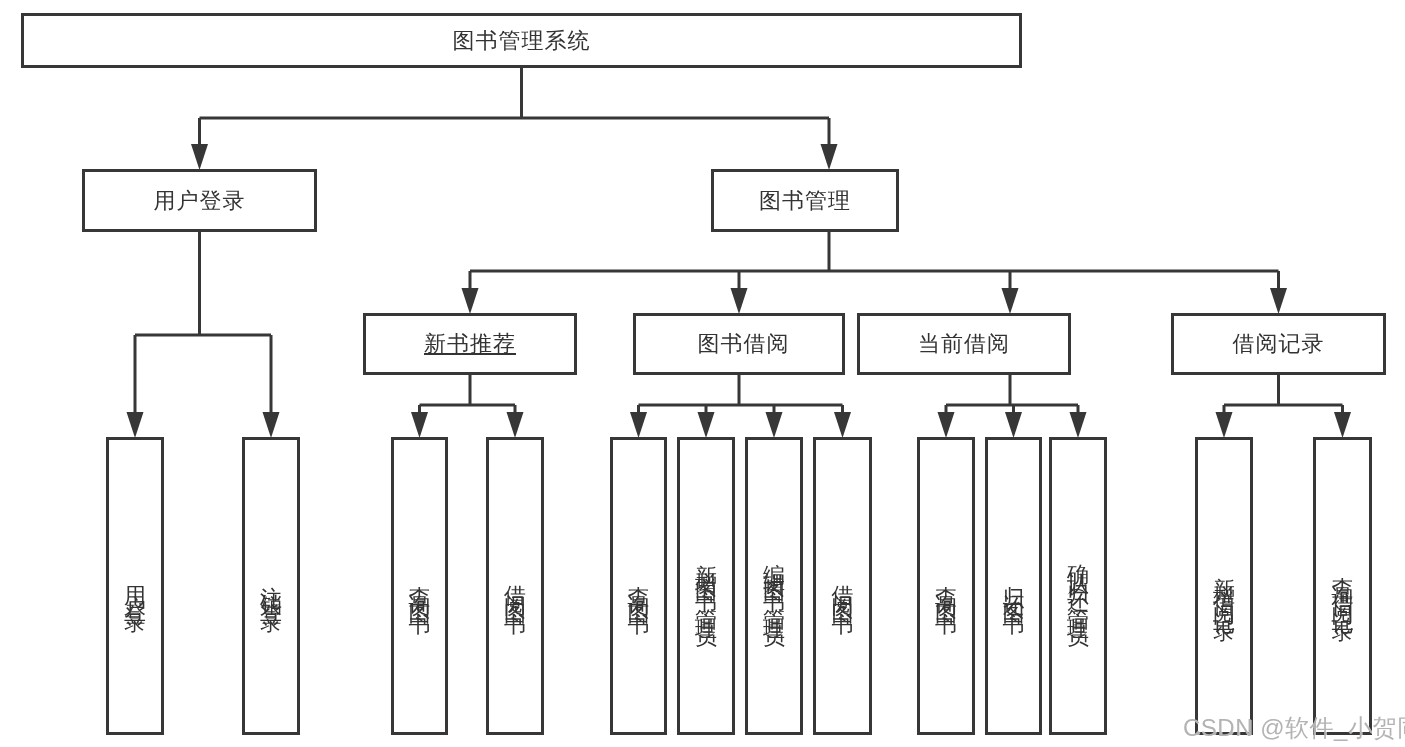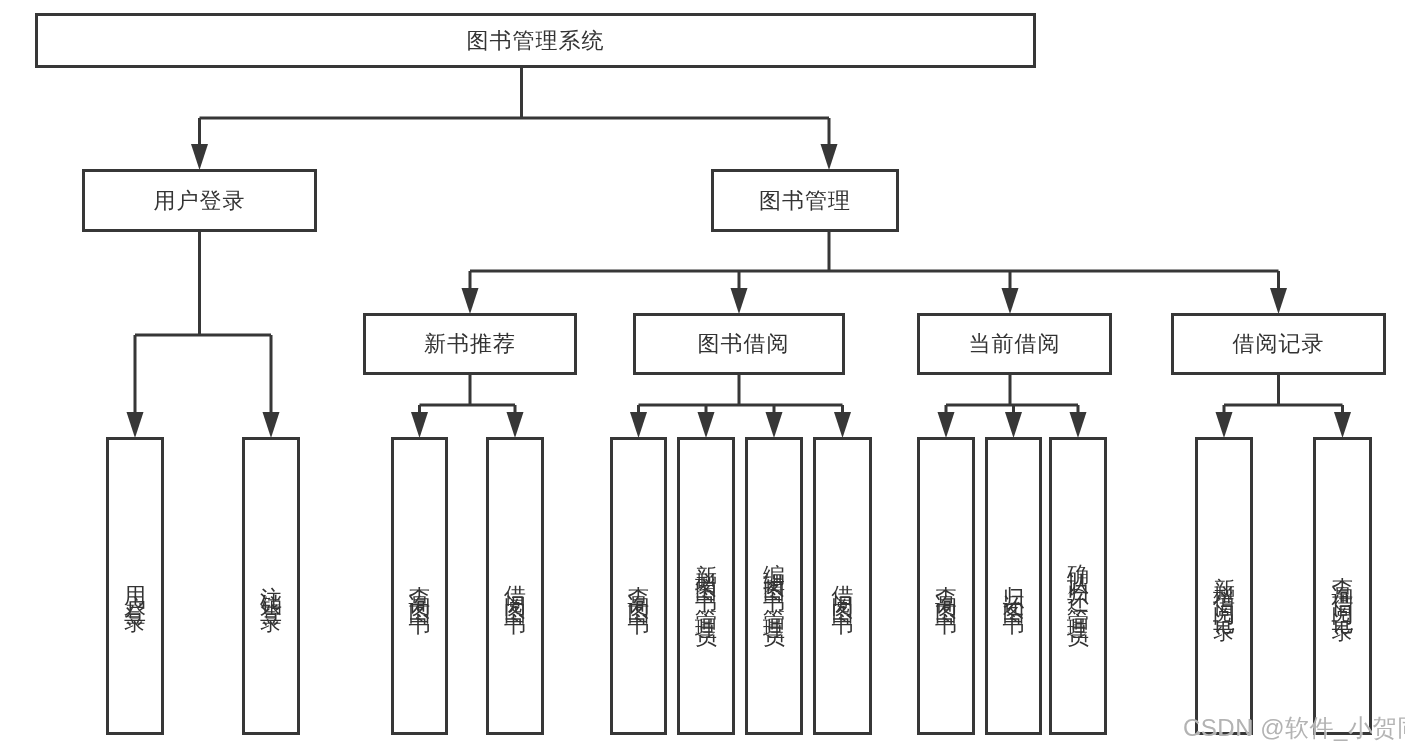--- a/index.html
+++ b/index.html
@@ -76,26 +76,26 @@
       <polygon points="697.5,412 714.5,412 706,438" fill="#373737"></polygon>
       <polygon points="765.5,412 782.5,412 774,438" fill="#373737"></polygon>
       <polygon points="834,412 851,412 842.5,438" fill="#373737"></polygon>
       <polygon points="937.5,412 954.5,412 946,438" fill="#373737"></polygon>
       <polygon points="1005,412 1022,412 1013.5,438" fill="#373737"></polygon>
       <polygon points="1069.5,412 1086.5,412 1078,438" fill="#373737"></polygon>
       <polygon points="1215.5,412 1232.5,412 1224,438" fill="#373737"></polygon>
       <polygon points="1334,412 1351,412 1342.5,438" fill="#373737"></polygon>
     </svg>
   <div id="watermark" style="color: rgb(179, 179, 179);">CSDN @软件_小贺同学</div>
-<div class="node horizontal" style="left: 35px; top: 13px; width: 1001px; height: 55px;">图书管理系统</div>
+<div class="node horizontal" style="left: 21px; top: 13px; width: 1001px; height: 55px;">图书管理系统</div>
     <div class="node horizontal" style="left: 82px; top: 169px; width: 235px; height: 63px;">用户登录</div>
     <div class="node horizontal" style="left: 711px; top: 169px; width: 188px; height: 63px;">图书管理</div>
-    <div class="node horizontal" style="left: 363px; top: 313px; width: 214px; height: 62px;">新书推荐</div>
+    <div class="node horizontal" style="left: 363px; top: 313px; width: 214px; height: 62px; text-decoration: underline;">新书推荐</div>
     <div class="node horizontal" style="left: 633px; top: 313px; width: 212px; height: 62px; padding-left: 9px;">图书借阅</div>
-    <div class="node horizontal" style="left: 917px; top: 313px; width: 195px; height: 62px;">当前借阅</div>
+    <div class="node horizontal" style="left: 857px; top: 313px; width: 214px; height: 62px;">当前借阅</div>
     <div class="node horizontal" style="left: 1171px; top: 313px; width: 215px; height: 62px;">借阅记录</div>
     <div class="node vertical" style="left: 106px; top: 437px; width: 58px; height: 298px;">用户登录</div>
     <div class="node vertical" style="left: 242px; top: 437px; width: 58px; height: 298px;">注销登录</div>
     <div class="node vertical" style="left: 391px; top: 437px; width: 57px; height: 298px;">查询图书</div>
     <div class="node vertical" style="left: 486px; top: 437px; width: 58px; height: 298px;">借阅图书</div>
     <div class="node vertical" style="left: 610px; top: 437px; width: 57px; height: 298px;">查询图书</div>
     <div class="node vertical" style="left: 677px; top: 437px; width: 58px; height: 298px;">新增图书（管理员）</div>
     <div class="node vertical" style="left: 745px; top: 437px; width: 58px; height: 298px;">编辑图书（管理员）</div>
     <div class="node vertical" style="left: 813px; top: 437px; width: 59px; height: 298px;">借阅图书</div>
     <div class="node vertical" style="left: 917px; top: 437px; width: 58px; height: 298px;">查询图书</div>

